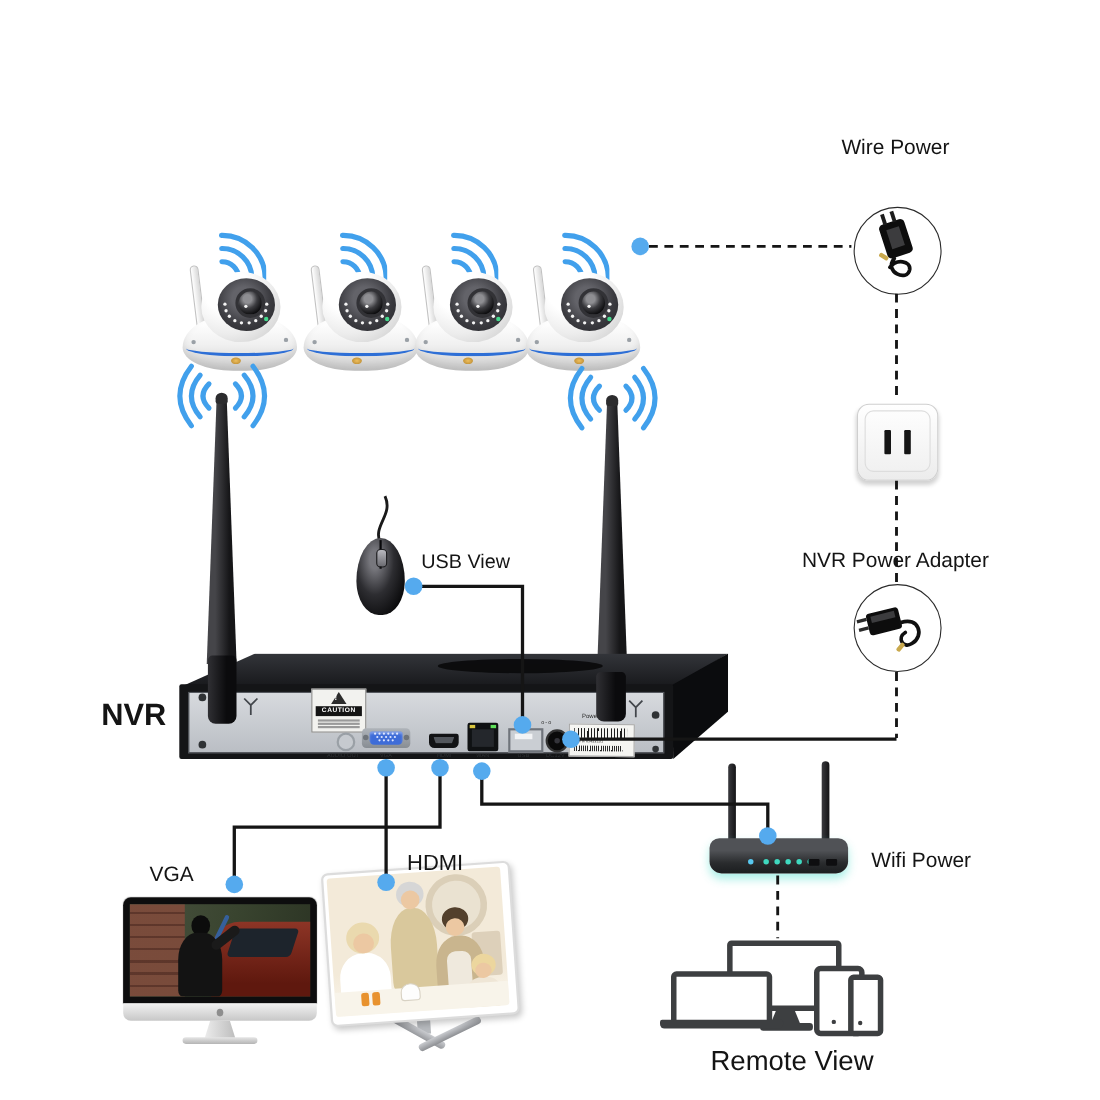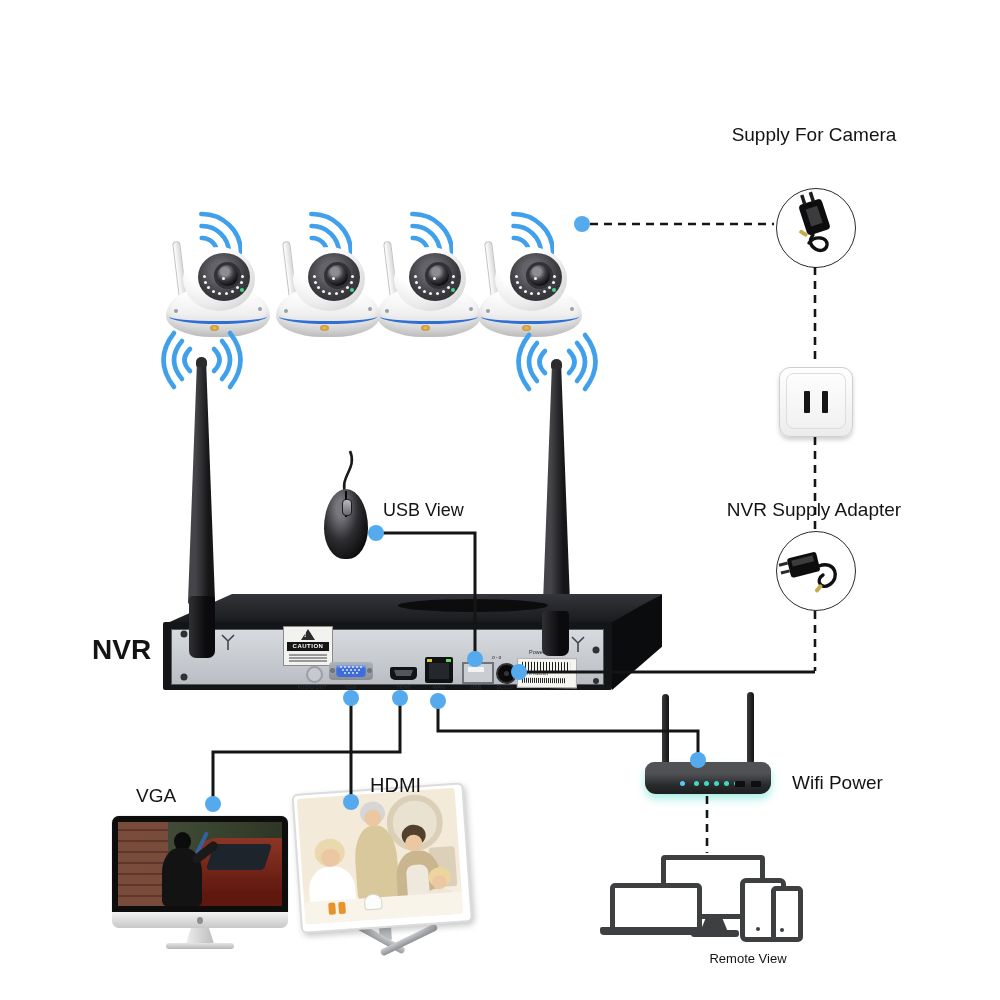--- a/index.html
+++ b/index.html
@@ -8,21 +8,21 @@
   .abs{position:absolute;}
   .lbl{position:absolute;color:#141414;font-family:"Liberation Sans",sans-serif;z-index:6;}
   #title{left:28px;top:6px;font-size:42px;font-weight:700;letter-spacing:-1px;color:#0a0a0a;}
   #wirepower{left:664px;top:118px;width:300px;text-align:center;font-size:19px;line-height:34px;}
   #nvr-pa-label{left:664px;top:499px;width:300px;text-align:center;font-size:19px;}
   #usbport-label{left:383px;top:500px;font-size:18px;}
   #nvr-label{left:92px;top:634px;font-size:28px;font-weight:700;}
   #vga-label{left:136px;top:785px;font-size:19px;}
   #hdmi-label{left:370px;top:774px;font-size:20px;}
   #router-label{left:792px;top:772px;font-size:19px;}
-  #remote-label{left:668px;top:951px;width:160px;text-align:center;font-size:13px;}
+  #remote-label{left:640px;top:951px;width:160px;text-align:center;font-size:25px;}
 
   
   .pa-circle{position:absolute;width:78px;height:78px;border:1.6px solid #2a2a2a;border-radius:50%;
              background:#fff;z-index:2;}
   #pa1{left:776px;top:188px;}
   #pa2{left:776px;top:531px;}
 
   
   #outlet{left:779px;top:367px;width:72px;height:68px;background:linear-gradient(#ffffff,#ececec);
           border:1px solid #cfcfcf;border-radius:11px;box-shadow:0 3px 4px rgba(0,0,0,.18);z-index:2;}
@@ -529,23 +529,23 @@
       <circle cx="351" cy="698" r="8"></circle>
       <circle cx="400" cy="698" r="8"></circle>
       <circle cx="438" cy="701" r="8"></circle>
       <circle cx="213" cy="804" r="8"></circle>
       <circle cx="351" cy="802" r="8"></circle>
       <circle cx="698" cy="760" r="8"></circle>
     </g>
   </svg>
 
   <div class="lbl" id="wirepower">
-    <div>Supply For Camera</div>
-  </div>
-  <div class="lbl" id="nvr-pa-label">NVR Supply Adapter</div>
+    <div>Wire Power</div>
+  </div>
+  <div class="lbl" id="nvr-pa-label">NVR Power Adapter</div>
   <div class="lbl" id="usbport-label">USB View</div>
   <div class="lbl" id="nvr-label">NVR</div>
   <div class="lbl" id="vga-label">VGA</div>
   <div class="lbl" id="hdmi-label">HDMI</div>
   <div class="lbl" id="router-label">Wifi Power</div>
   <div class="lbl" id="remote-label">Remote View</div>
 
 </div>
 
 </body></html>

